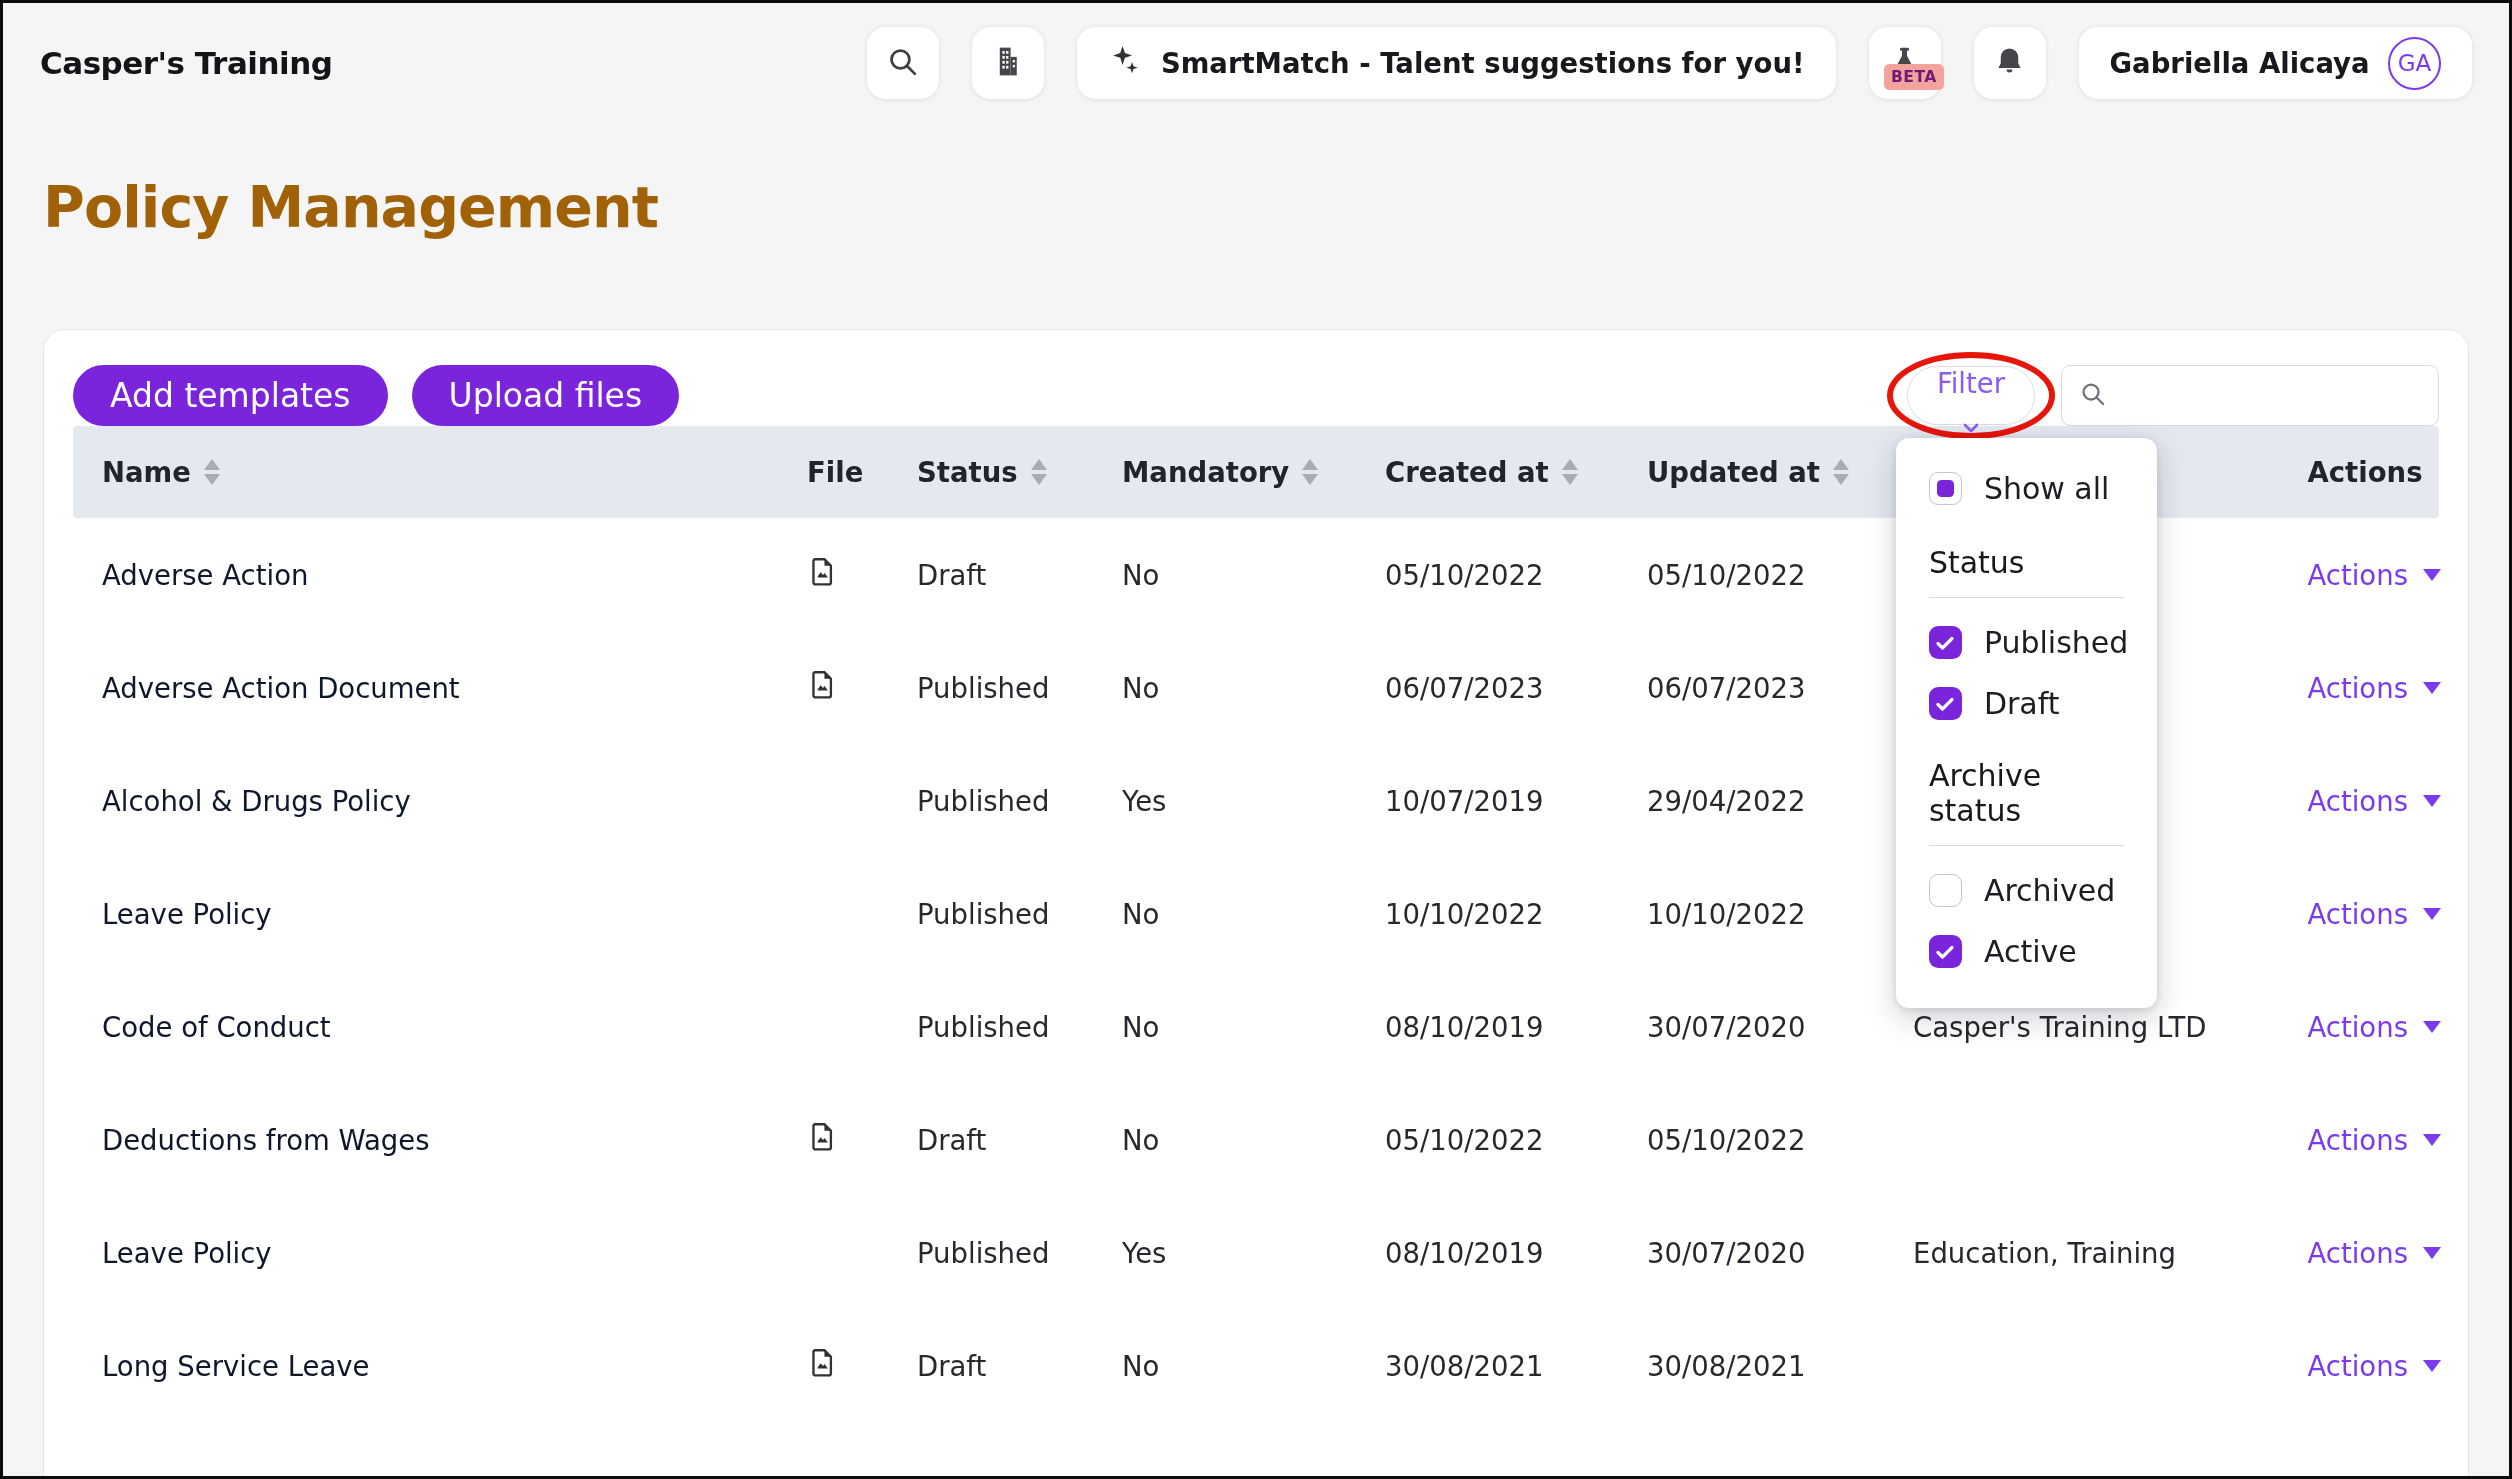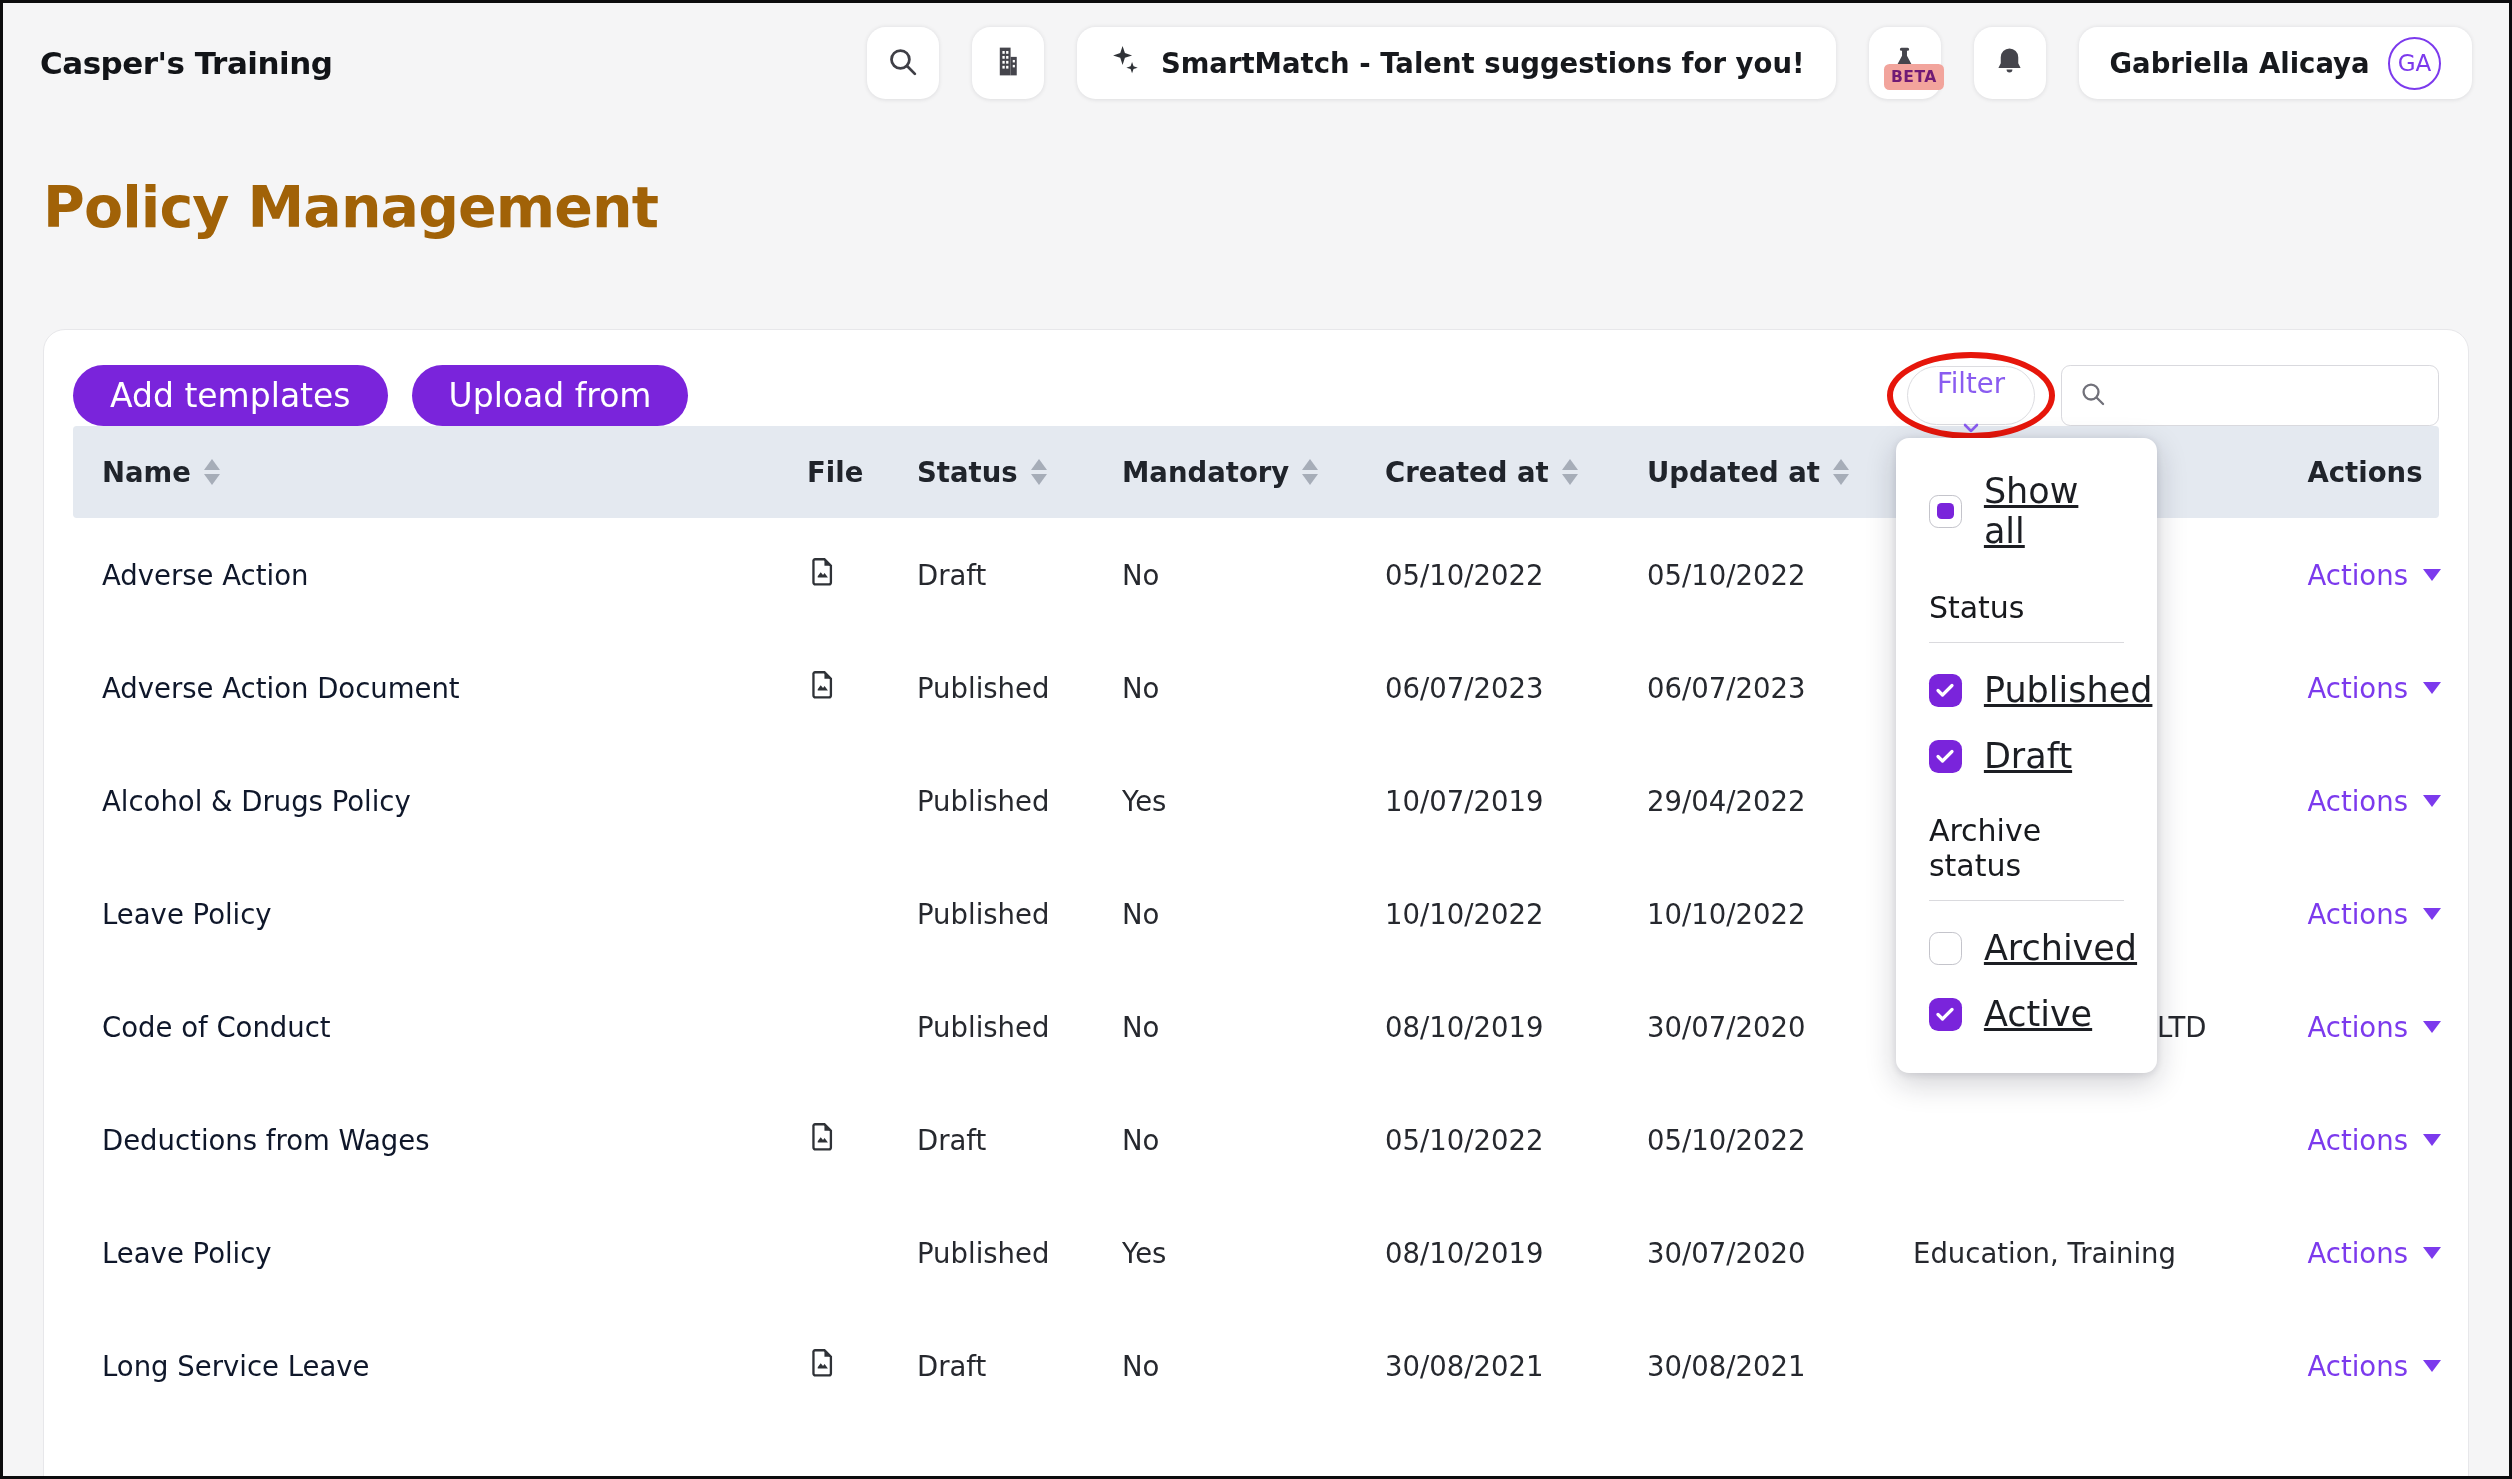--- a/index.html
+++ b/index.html
@@ -78,21 +78,21 @@
   
   .filter-panel {
     position: absolute; left: -11px; top: 72px; width: 261px; z-index: 20;
     background: #fff; border-radius: 13px;
     box-shadow: 0 9.2px 31px rgba(20,20,40,0.20), 0 1.8px 7.3px rgba(20,20,40,0.10);
     padding: 33px 33px 39px 33px;
   }
   .fp-row { display: flex; align-items: center; gap: 22px; margin-bottom: 26px; }
   .fp-row:last-child { margin-bottom: 0; }
   .fp-row.show-all { margin-bottom: 39px; }
-  .fp-label { font-size: 35px; color: #1c1e23; text-decoration: underline; }
+  .fp-label { font-size: 30px; color: #1c1e23; }
   .fp-heading { font-size: 30px; font-weight: 400; color: #17191d; margin-bottom: 16.5px; }
   .fp-divider { border-top: 1.8px solid #dadade; margin-bottom: 27.5px; }
   .checkbox {
     width: 33px; height: 33px; border-radius: 9.2px; flex: 0 0 auto;
     display: flex; align-items: center; justify-content: center; cursor: pointer;
   }
   .checkbox.unchecked { background: #fff; border: 1.8px solid #c4c4cb; }
   .checkbox.checked { background: #7a24db; }
   .checkbox.mixed { background: #fff; border: 1.8px solid #c4c4cb; }
   .checkbox.mixed .inner-square { width: 16.5px; height: 16.5px; border-radius: 4.6px; background: #7a24db; }
@@ -191,21 +191,21 @@
 
   </div>
 </div>
 
 <h1 class="page-title">Policy Management</h1>
 
 <div class="card">
 
   <div class="toolbar">
     <button class="primary-btn">Add templates</button>
-    <button class="primary-btn">Upload from</button>
+    <button class="primary-btn">Upload files</button>
 
     <div class="toolbar-right">
       <div class="filter-wrap">
         <button class="filter-btn">
           <span>Filter</span>
           <span>
             <svg width="24" height="24" viewBox="0 0 24 24" fill="none" stroke="#8a5cf0" stroke-width="2.6" stroke-linecap="round" stroke-linejoin="round">
               <polyline points="6 9 12 15 18 9"></polyline>
             </svg>
           </span>

